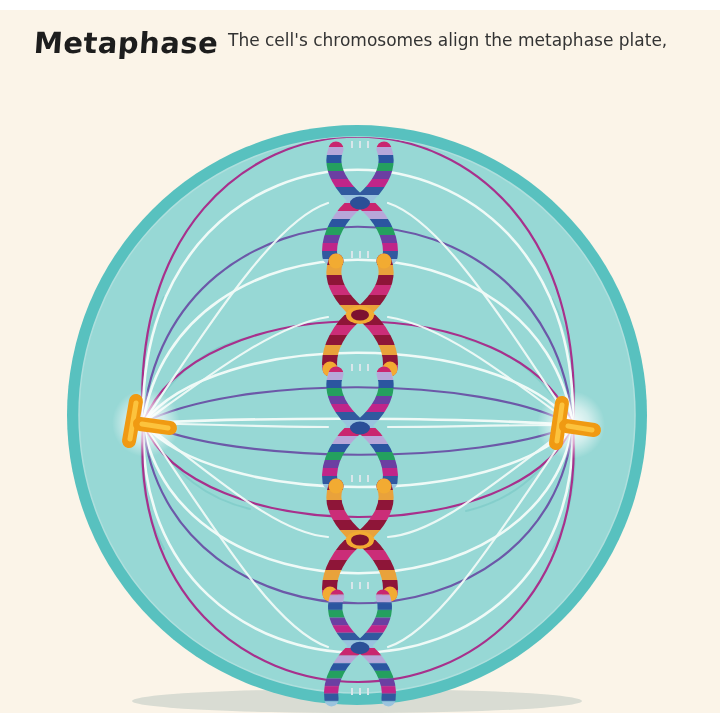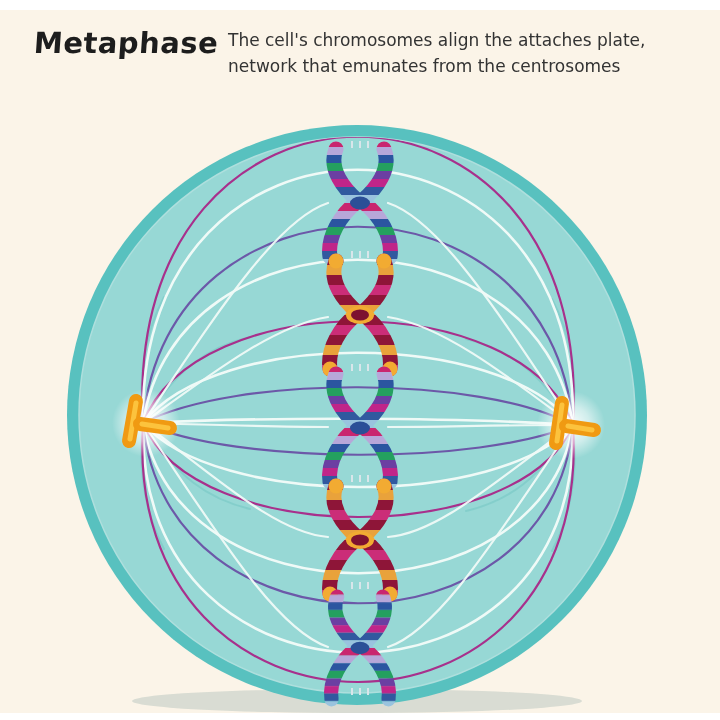--- a/index.html
+++ b/index.html
@@ -47,22 +47,21 @@
 </head>
 <body>
 
 <div class="screen">
   <div class="frame-strip frame-top"></div>
   <div class="frame-strip frame-bottom"></div>
 
   <div class="title">Metaphase</div>
 
   <div class="description">
-    <div>The cell's chromosomes align the attaches plate,</div>
-    <div>network that emunates from the centrosomes</div>
+    <div>The cell's chromosomes align the metaphase plate,</div>
   </div>
 
   <svg class="cell-svg" width="582" height="592" viewBox="0 0 582 592">
     <defs>
       <radialGradient id="glow" cx="50%" cy="50%" r="50%">
         <stop offset="0%" stop-color="#ffffff" stop-opacity="0.95"></stop>
         <stop offset="55%" stop-color="#ffffff" stop-opacity="0.55"></stop>
         <stop offset="100%" stop-color="#ffffff" stop-opacity="0"></stop>
       </radialGradient>
       <pattern id="patA" patternUnits="userSpaceOnUse" width="30" height="64">

